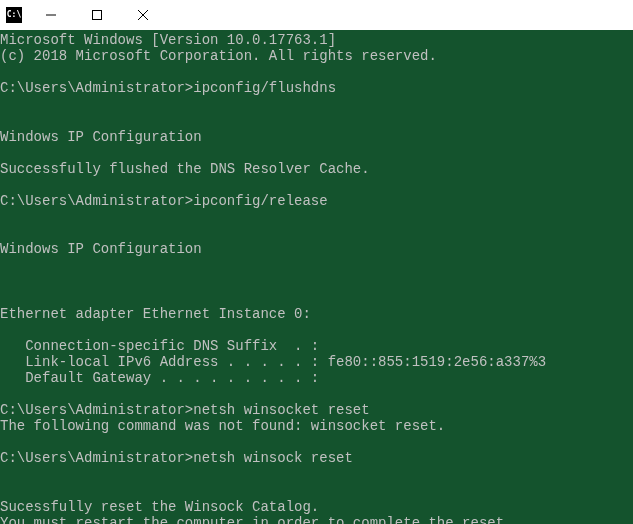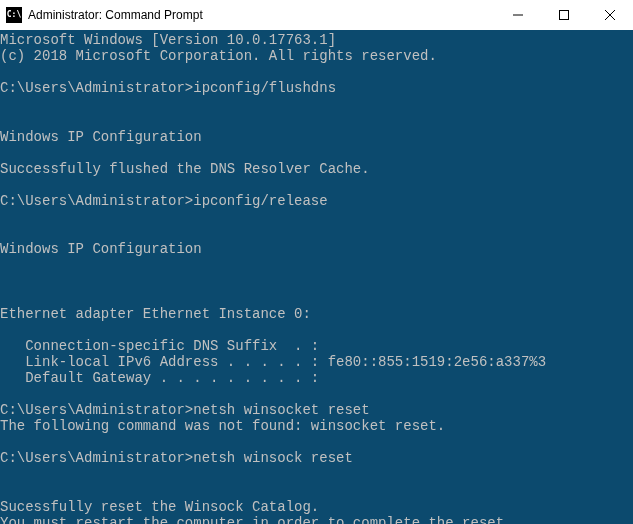--- a/index.html
+++ b/index.html
@@ -54,42 +54,41 @@
       align-items: center;
       justify-content: center;
       color: #000000;
       font-family: 'Segoe UI', sans-serif;
     }
     .win-btn svg {
       width: 10px;
       height: 10px;
     }
     .terminal {
-      background: #0c4a6e;
+      background: #14532d;
       color: #c0c0c0;
       font-family: Consolas, 'Courier New', monospace;
       font-size: 14px;
       line-height: 1.15;
       padding: 2px 0 0 0;
       height: calc(524px - 30px);
       white-space: pre;
       overflow: hidden;
     }
     .terminal-line {
       white-space: pre;
     }
   </style>
 </head>
 <body>
 
 <div class="titlebar">
   <div class="titlebar-icon">
     <span class="titlebar-icon-inner">C:\</span>
   </div>
-  <div class="titlebar-title">Administrator: Command Prompt</div>
   <div class="window-controls">
     <div class="win-btn">
       <svg viewBox="0 0 10 10">
           <line x1="0" y1="5" x2="10" y2="5" stroke="#000" stroke-width="1"></line>
         </svg>
     </div>
     <div class="win-btn">
       <svg viewBox="0 0 10 10">
           <rect x="0.5" y="0.5" width="9" height="9" fill="none" stroke="#000" stroke-width="1"></rect>
         </svg>

